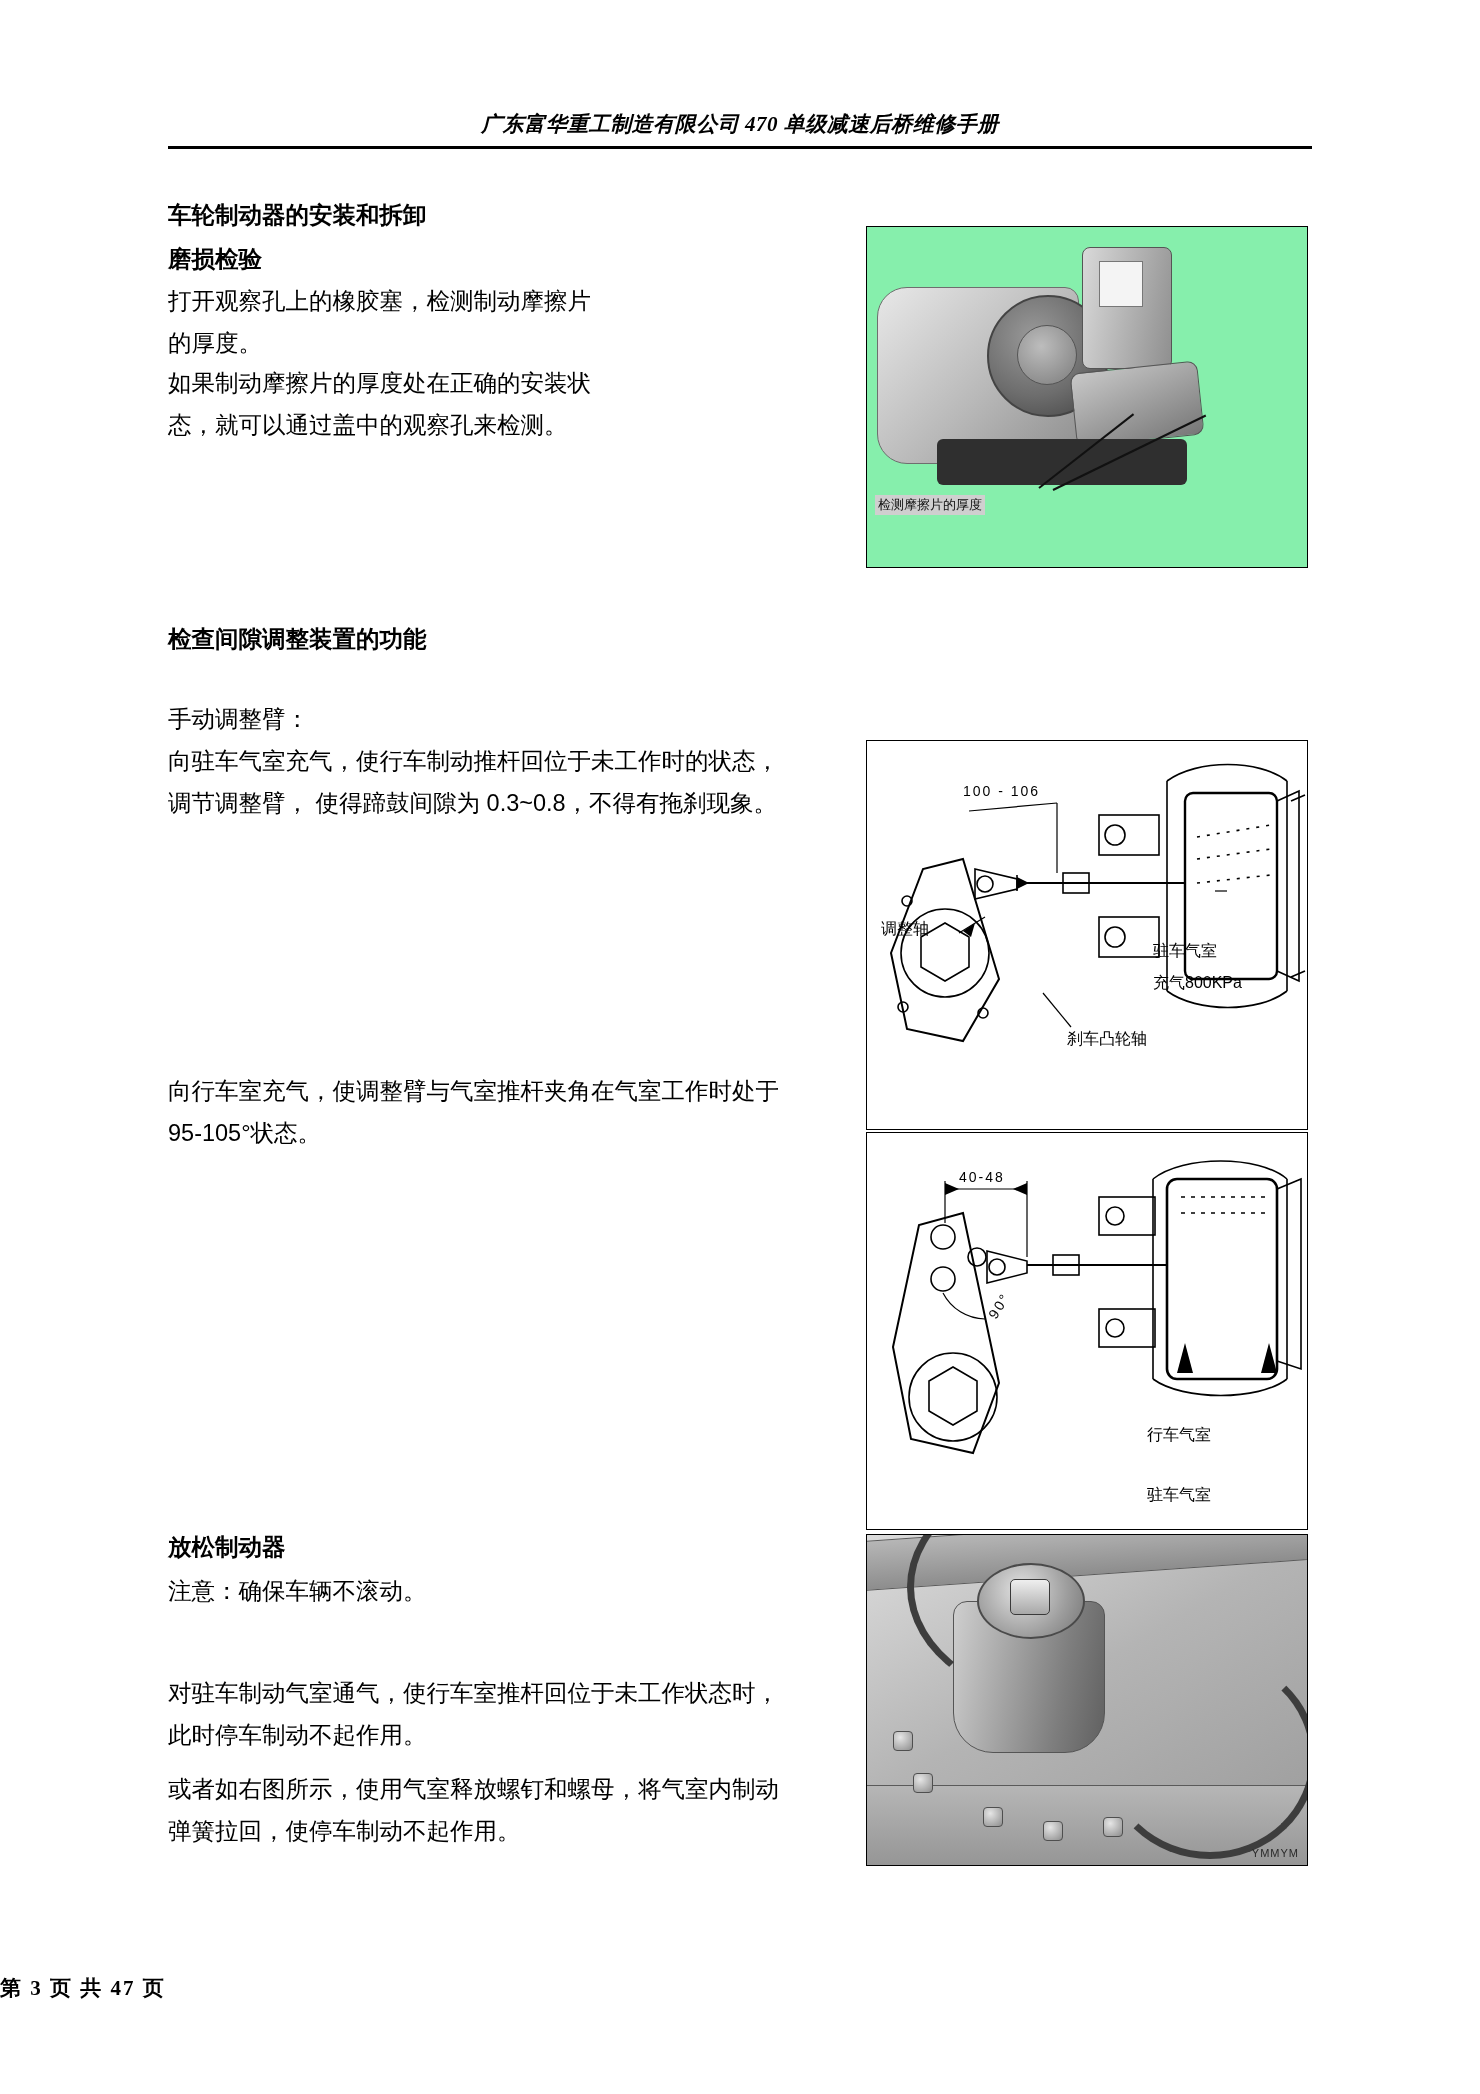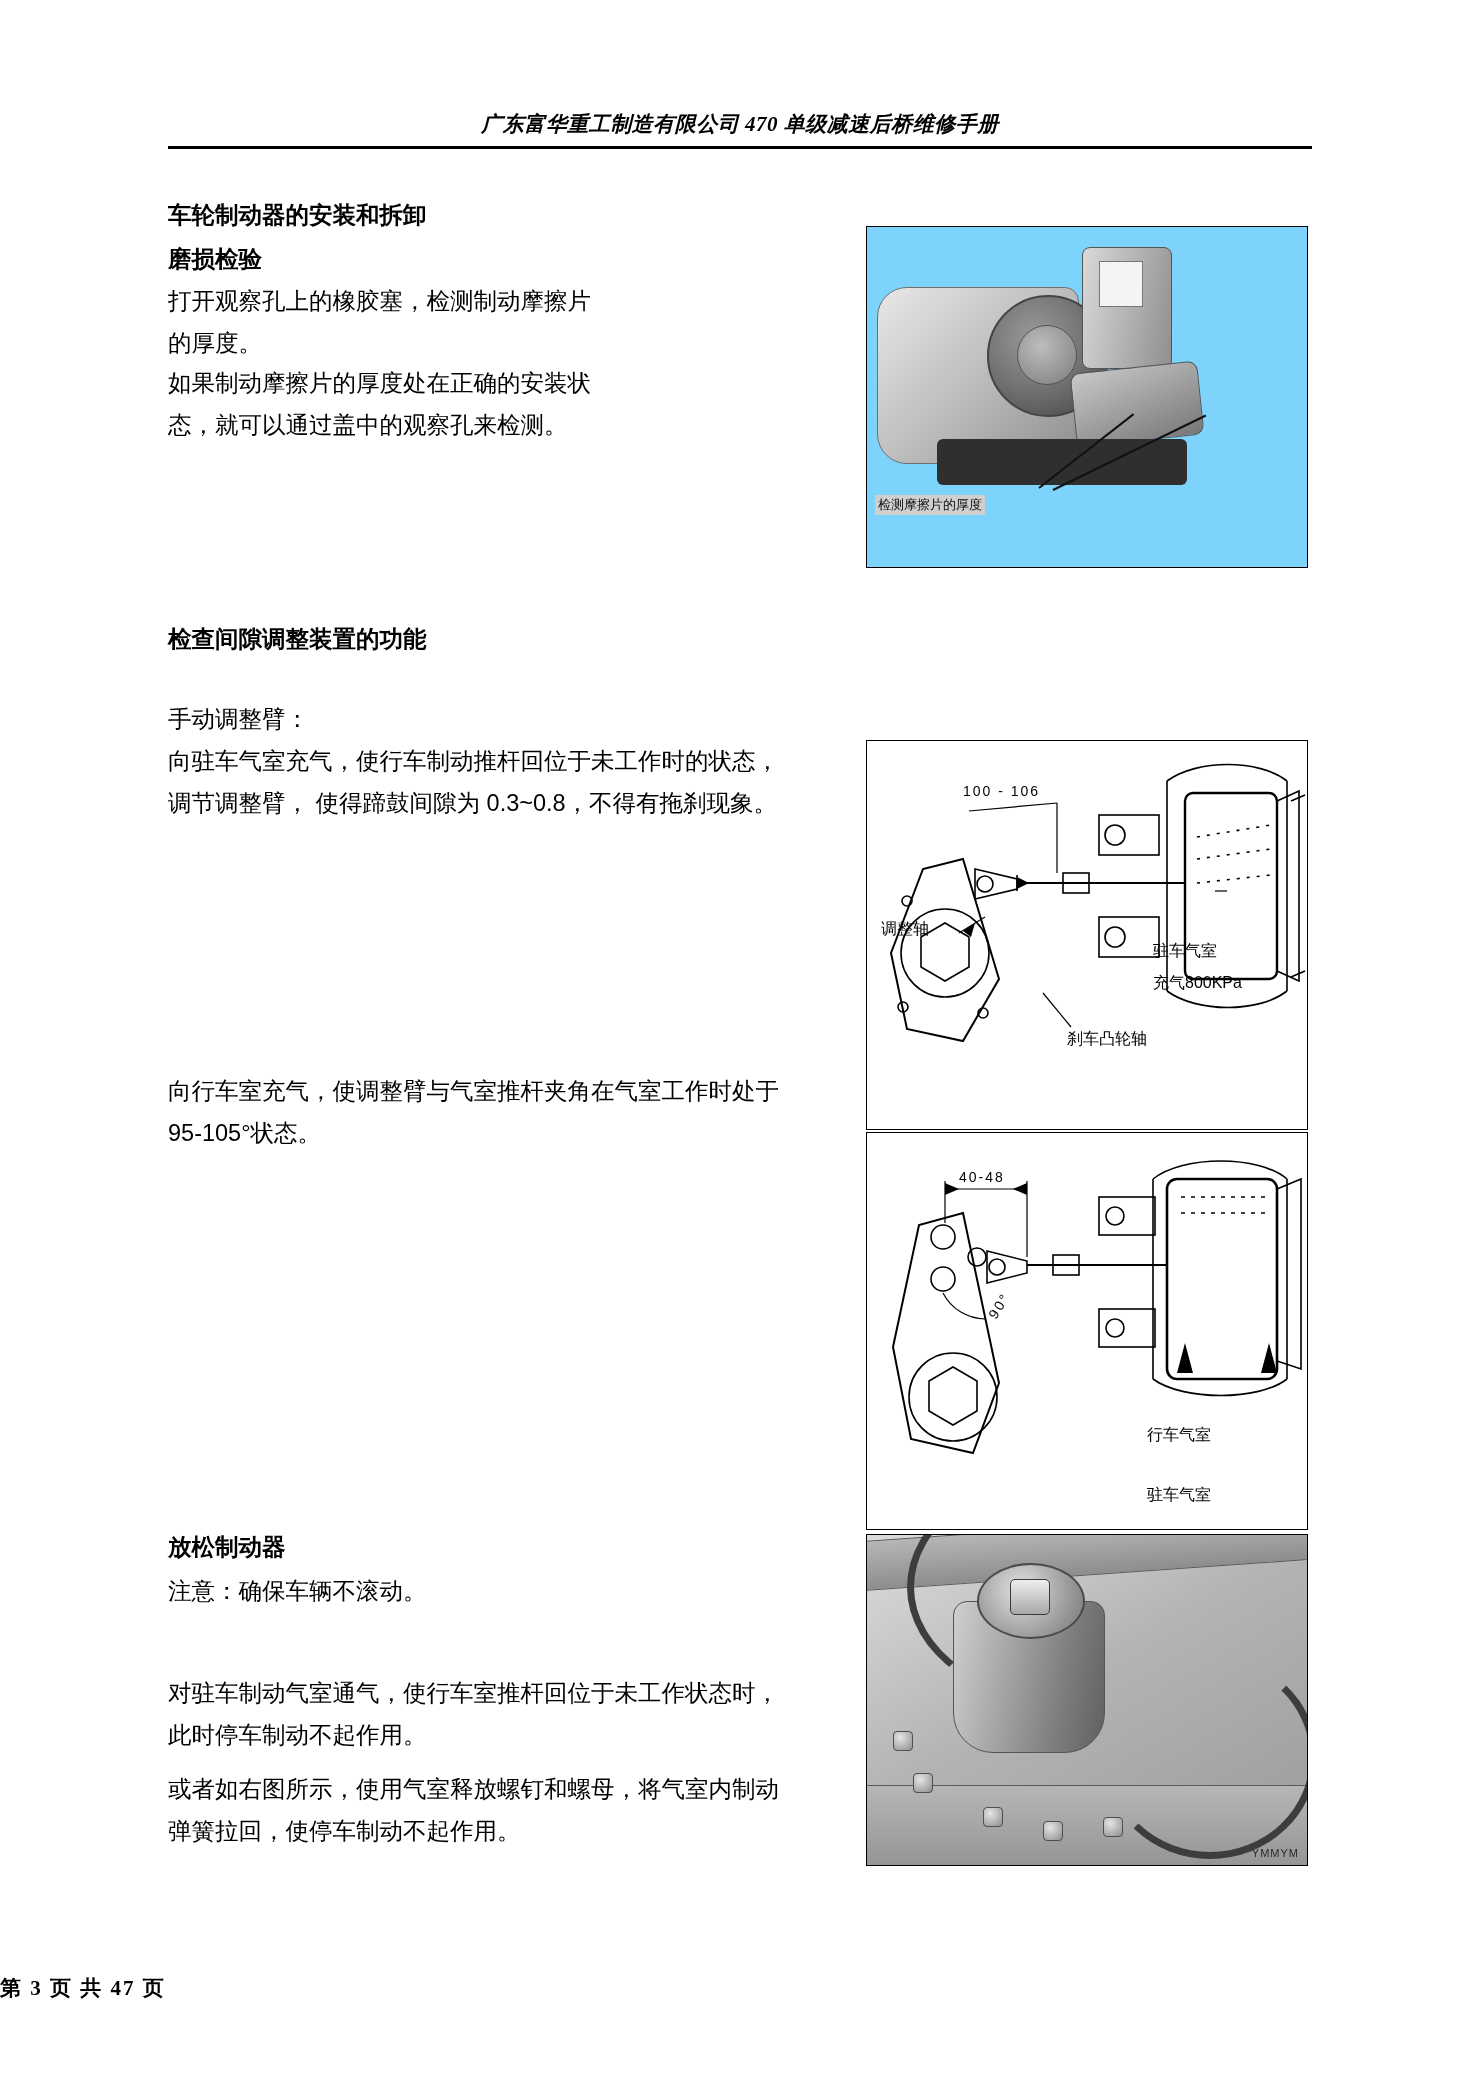--- a/index.html
+++ b/index.html
@@ -55,21 +55,21 @@
     color: #000;
     white-space: pre-wrap;
   }
   .bold {
     font-weight: bold;
   }
 
   
   .figure {
     position: absolute;
-    background: #7dd3fc;
+    background: #86efac;
     border: 1px solid #000;
     overflow: hidden;
   }
   .figure.lineart {
     background: #ffffff;
   }
 
   
   .footer {
     position: absolute;

